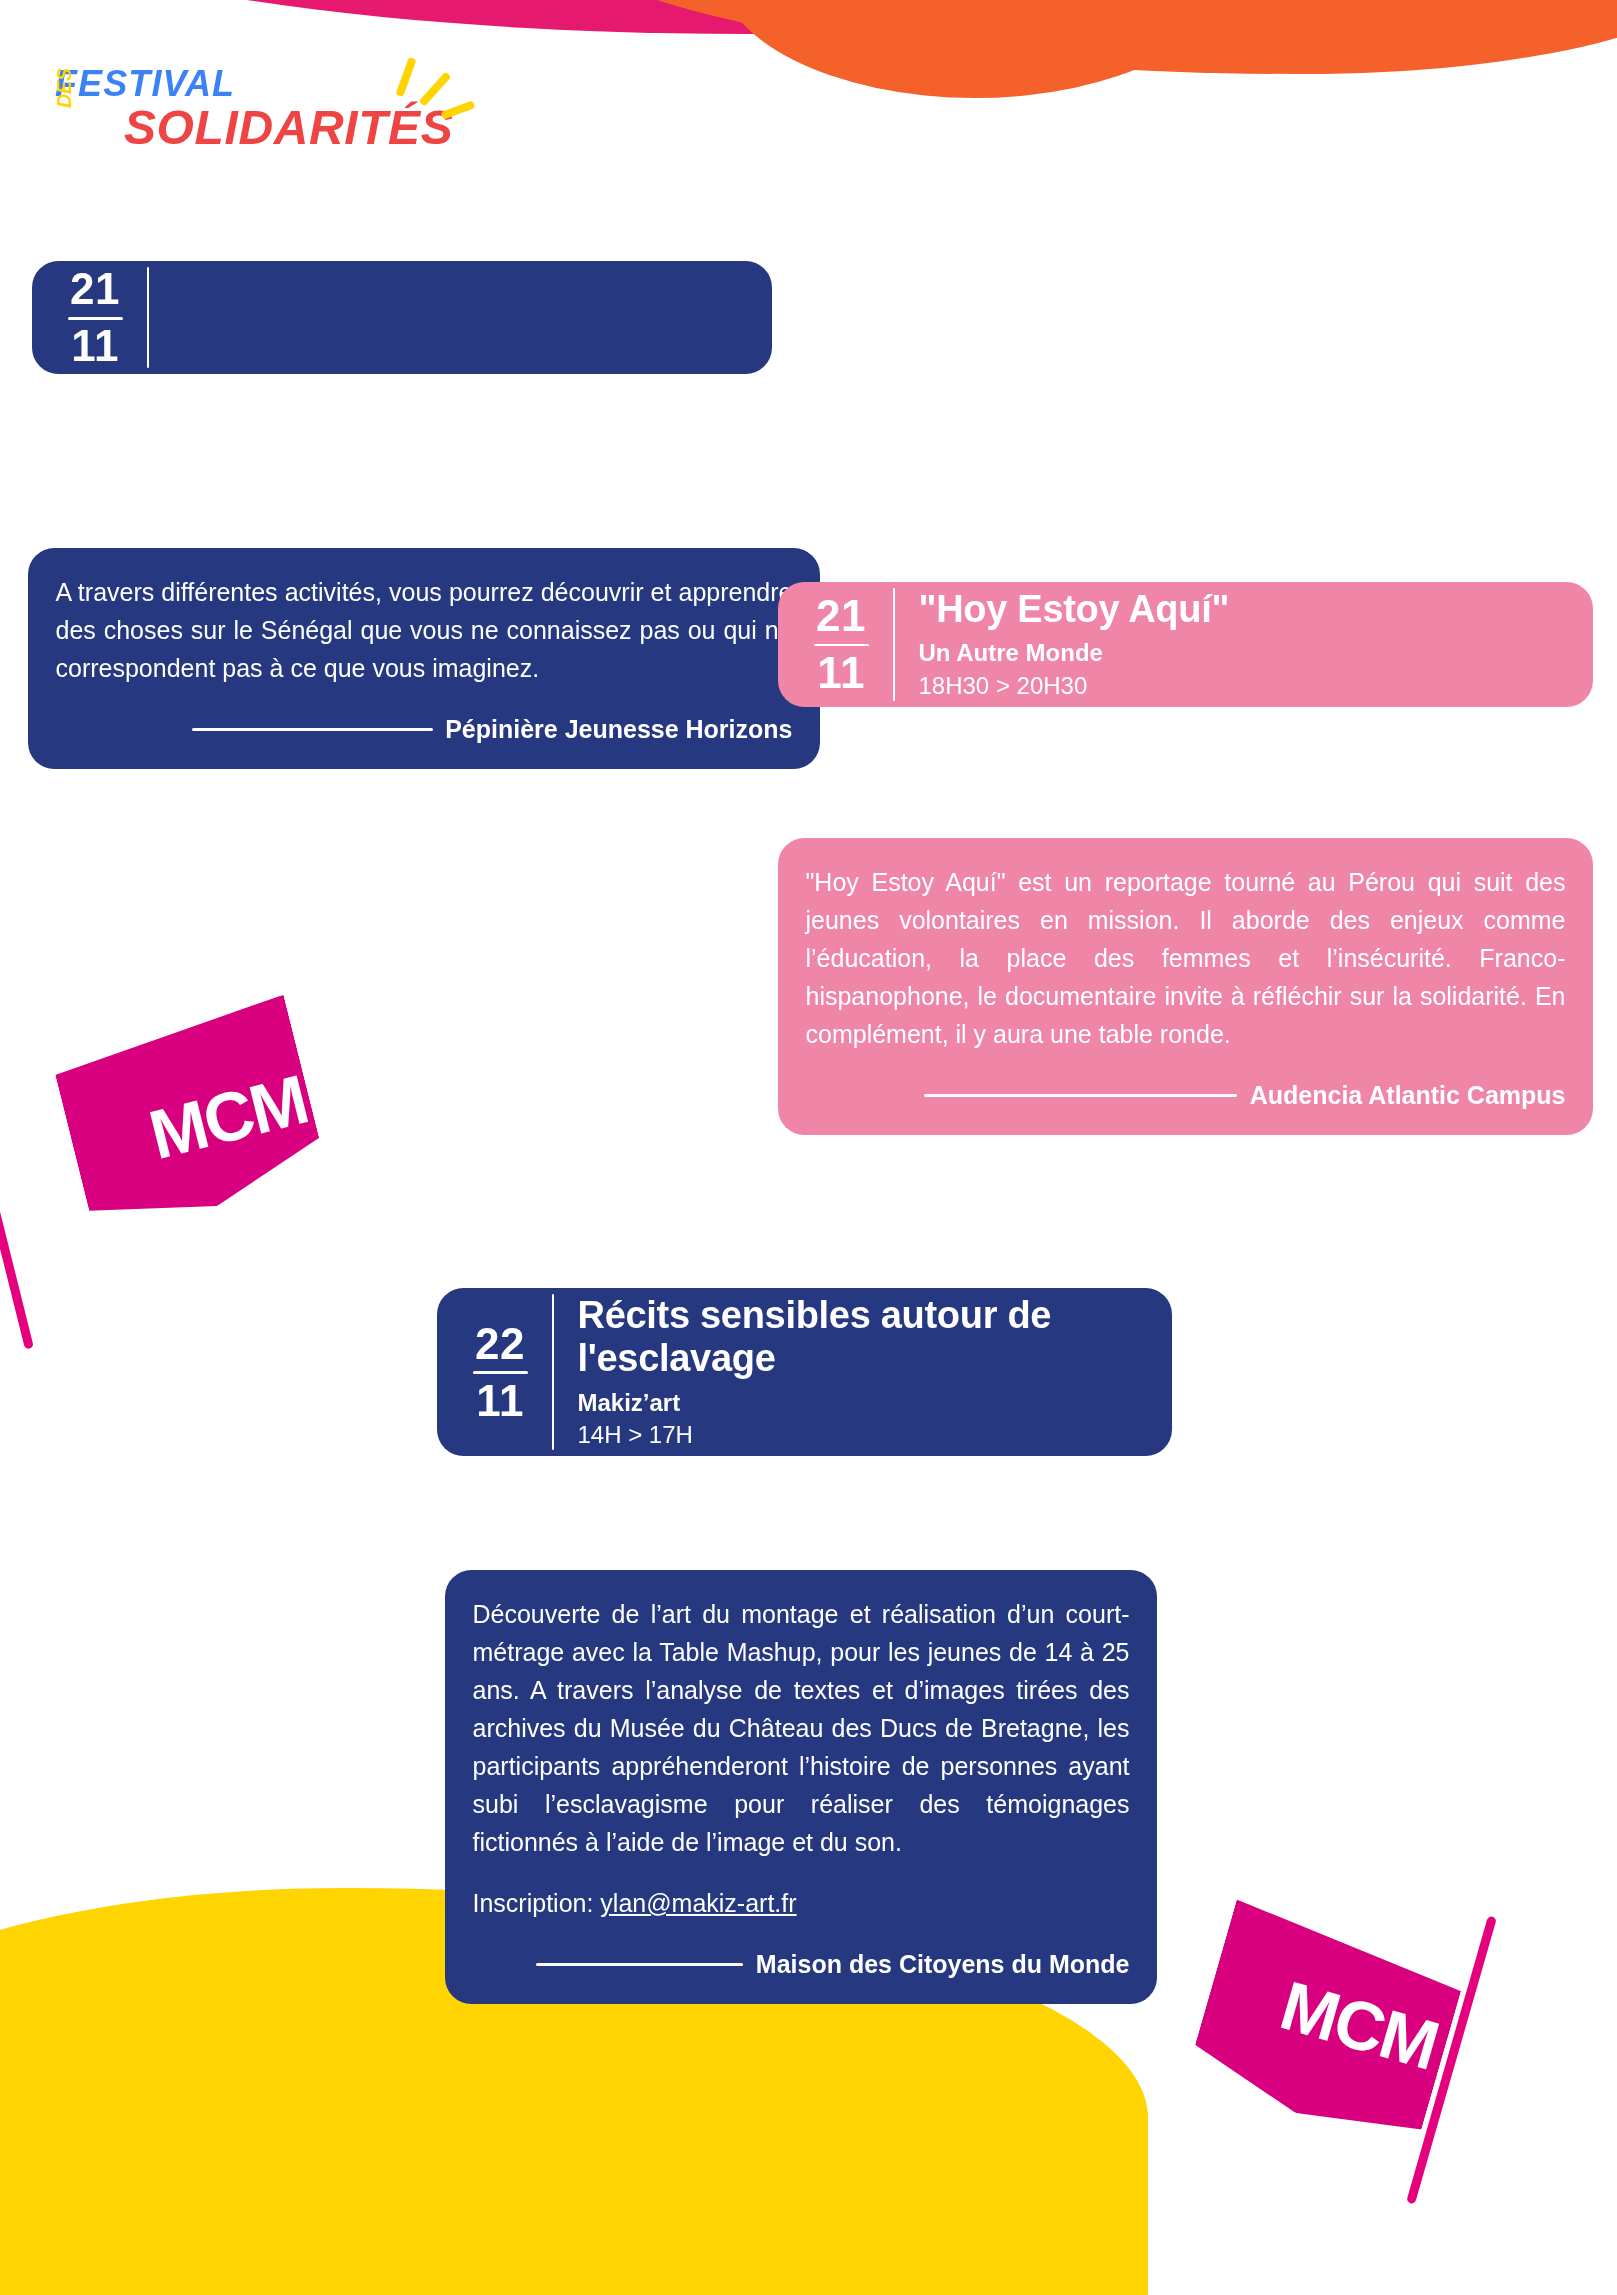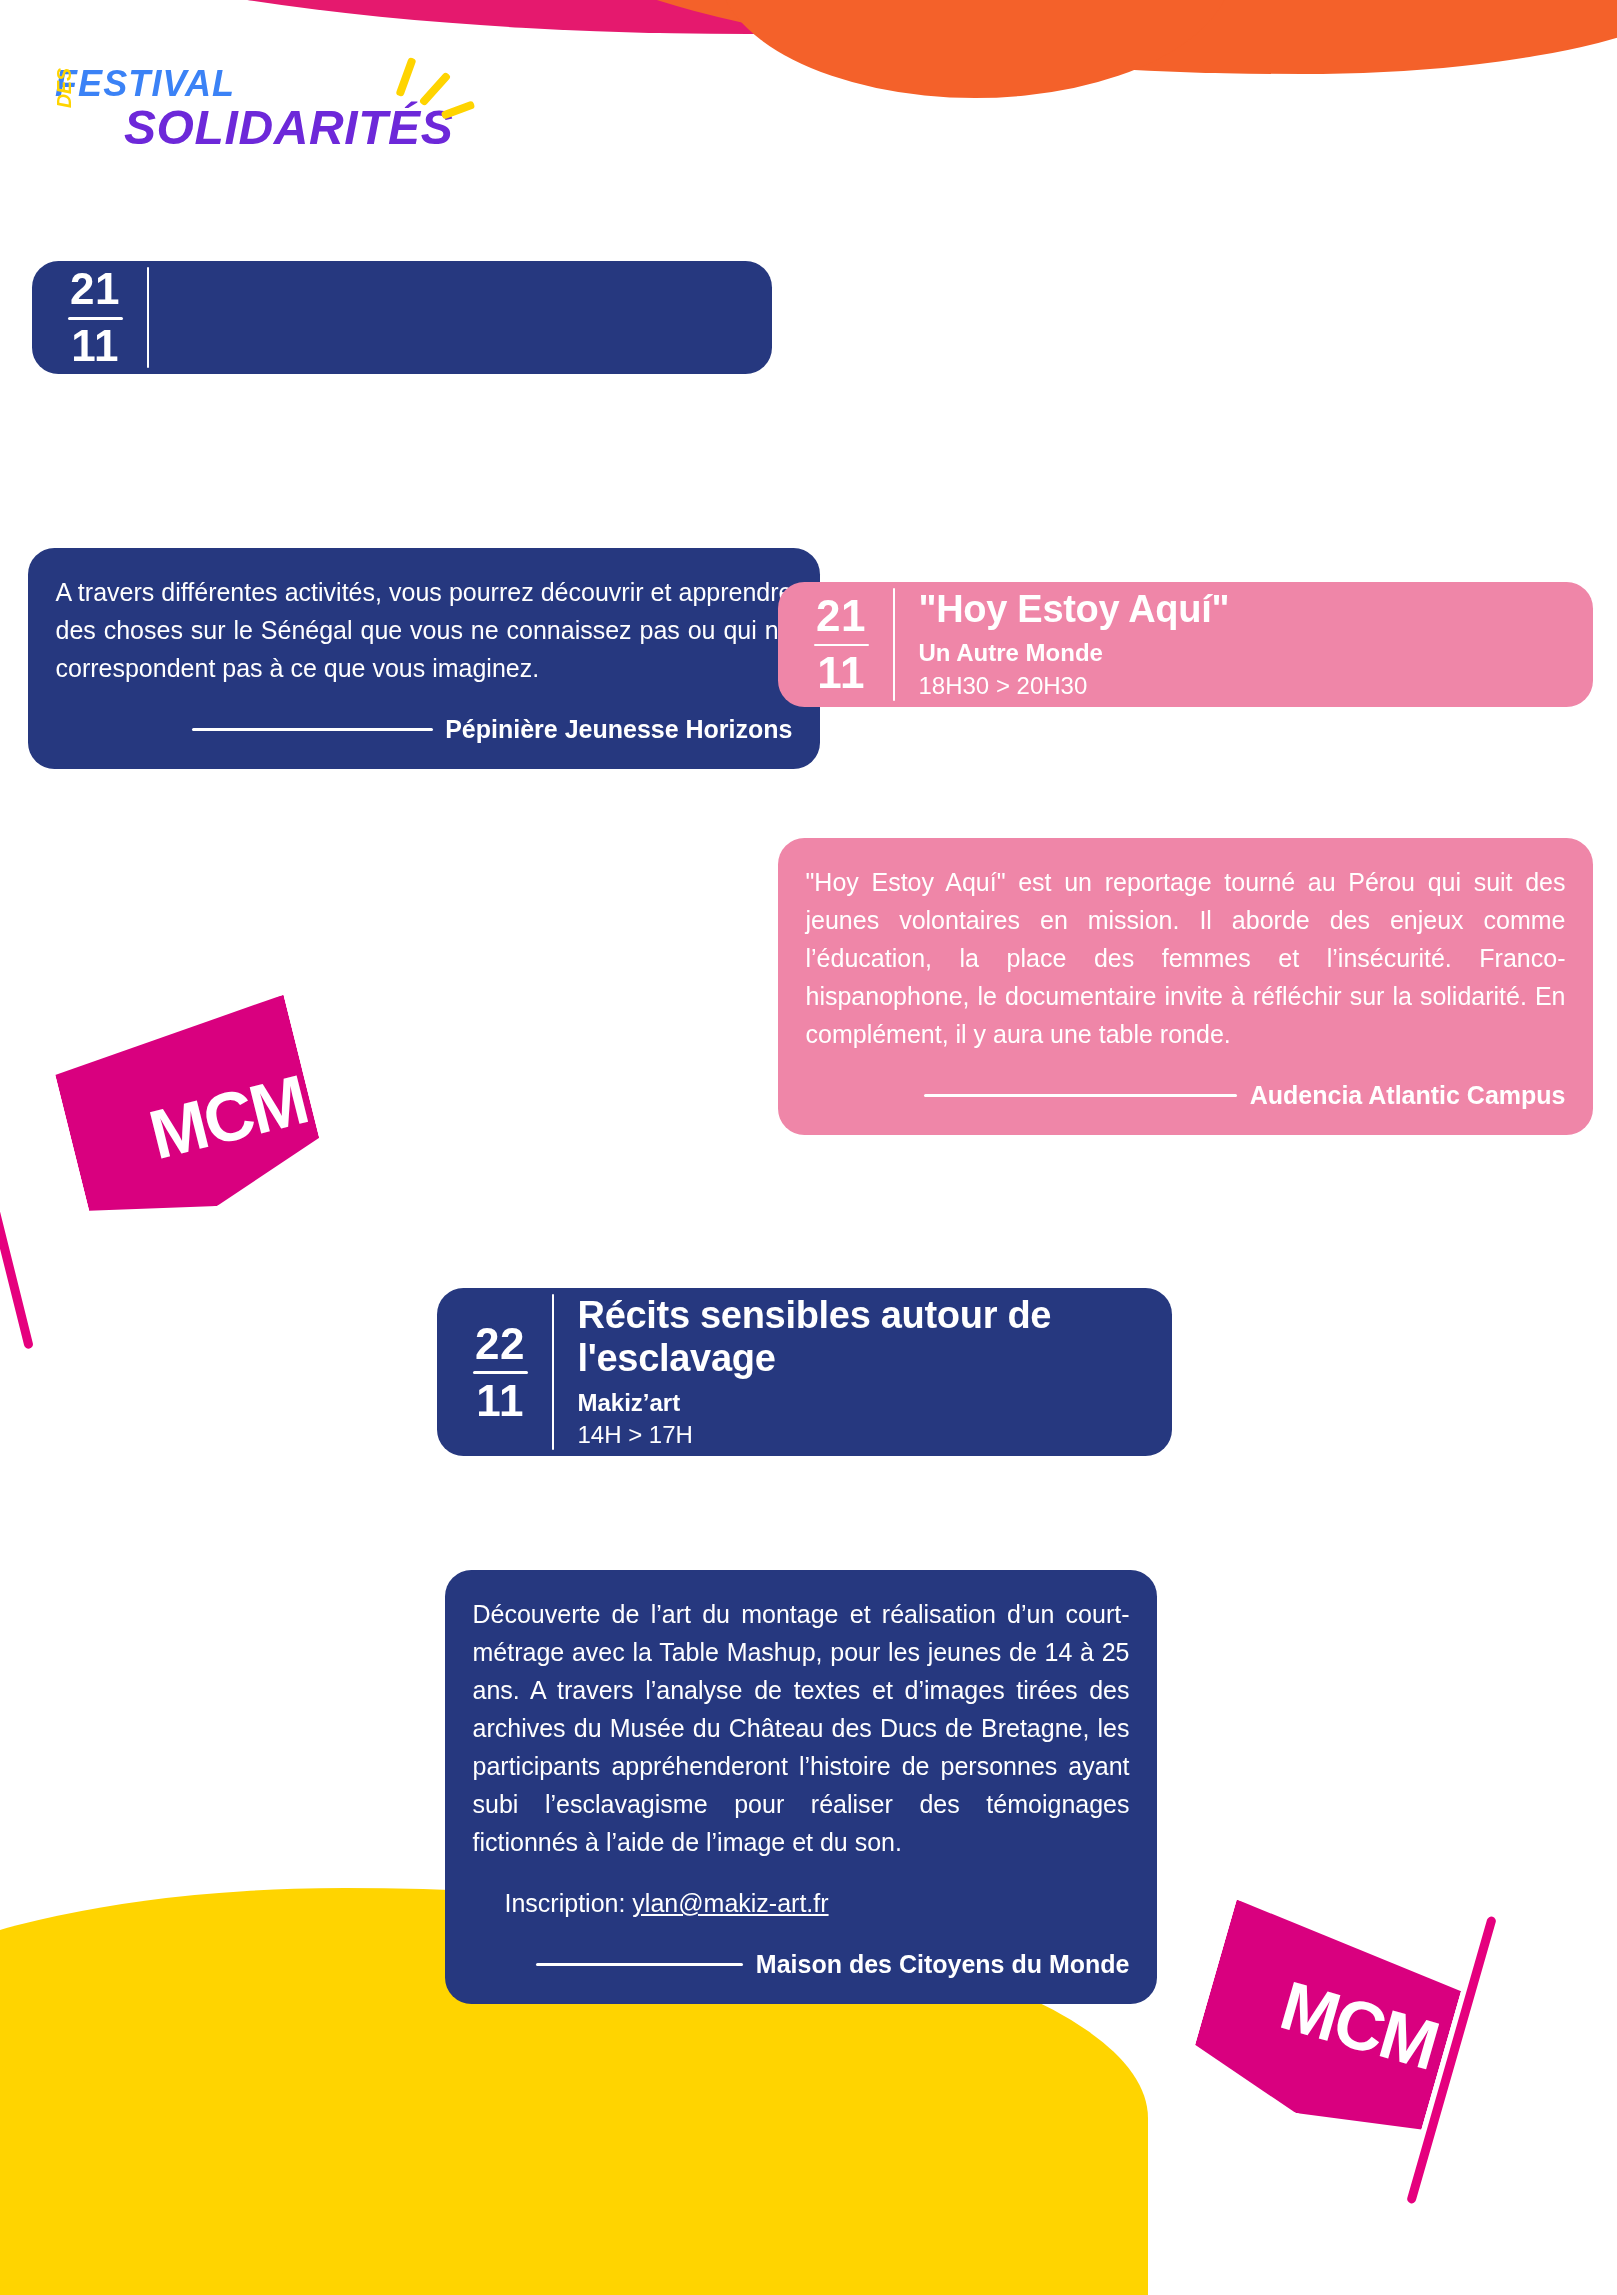--- a/index.html
+++ b/index.html
@@ -66,21 +66,21 @@
   .logo .l1 {
     position: absolute; left: 0; top: 0;
     color: #3b82f6;
     font-size: 36px;
     font-weight: bold;
     letter-spacing: 1.1px;
     font-style: italic;
   }
   .logo .l2 {
     position: absolute; left: 69px; top: 37px;
-    color: #6d28d9;
+    color: #ef4444;
     font-size: 48px;
     font-weight: bold;
     letter-spacing: 0.6px;
     font-style: italic;
   }
   .logo .des {
     position: absolute; left: 1.1px; top: 45px;
     color: #ffd400;
     font-size: 19.5px;
     font-weight: bold;
@@ -220,21 +220,21 @@
   }
   .body.blue { background: #26387f; }
   .body.pink { background: #ef86a8; }
   .body p {
     margin: 0;
     font-size: 25px;
     line-height: 1.52;
     text-align: justify;
   }
   .body p.notjust { text-align: left; }
-  .body p + p { margin-top: 23px; margin-left: 32px; }
+  .body p + p { margin-top: 23px; }
   .body a.mail {
     color: #ffffff;
     text-decoration: underline;
   }
   .credit {
     display: flex;
     align-items: center;
     justify-content: flex-end;
     gap: 12.6px;
     margin-top: 28px;

